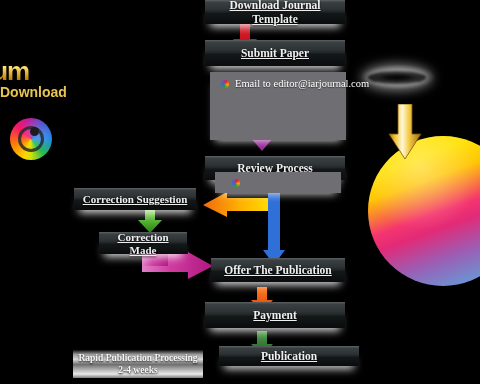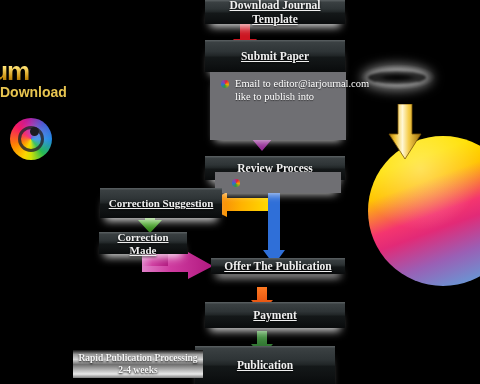--- a/index.html
+++ b/index.html
@@ -200,64 +200,61 @@
         <stop offset="100%" stop-color="#1d5a22"></stop>
     </linearGradient>
   </defs>
   <path d="M7 0 H17 V13 H23 L12 25 L1 13 H7 Z" fill="url(#grn2)"></path>
 </svg>
 
 <div class="box" style="left:205px;top:0px;width:140px;height:24px;">
   <span class="lbl">Download Journal Template</span>
 </div>
 
-<div class="box" style="left:205px;top:40px;width:140px;height:32px;">
+<div class="box" style="left:205px;top:40px;width:140px;height:26px;">
   <span class="lbl">Submit Paper</span>
 </div>
 
 <div class="panel" style="left:210px;top:72px;width:136px;height:68px;">
   <ul>
     <li>
       <span class="bullet"></span>
       <span>Email to editor@iarjournal.com</span>
     </li>
-    <li class="cont">
-      <span>like to publish into</span>
-    </li>
   </ul>
 </div>
 
 <div class="box" style="left:205px;top:156px;width:140px;height:24px;">
   <span class="lbl">Review Process</span>
 </div>
 
 <div class="panel" style="left:215px;top:172px;width:126px;height:21px;padding-top:4px;">
   <ul>
     <li style="padding-left:22px;">
       <span class="bullet" style="left:7px;"></span>
     </li>
   </ul>
 </div>
 
-<div class="box" style="left:100px;top:188px;width:122px;height:30px;font-size:11px;">
+<div class="box" style="left:74px;top:188px;width:122px;height:22px;font-size:11px;">
   <span class="lbl">Correction Suggestion</span>
 </div>
 
 <div class="box" style="left:99px;top:232px;width:88px;height:22px;font-size:11px;">
   <span class="lbl">Correction Made</span>
 </div>
 
-<div class="box" style="left:211px;top:258px;width:134px;height:16px;">
+<div class="box" style="left:211px;top:258px;width:134px;height:24px;">
   <span class="lbl">Offer The Publication</span>
 </div>
 
 <div class="box" style="left:205px;top:302px;width:140px;height:26px;">
   <span class="lbl">Payment</span>
 </div>
 
-<div class="box" style="left:195px;top:346px;width:140px;height:38px;">
+<div class="box" style="left:219px;top:346px;width:140px;height:20px;">
   <span class="lbl">Publication</span>
 </div>
 
 <div class="silver" style="left:73px;top:350px;width:130px;height:28px;flex-direction:column;">
   <span>Rapid Publication Processing</span>
   <span>2-4 weeks</span>
 </div>
 
 </body></html>

